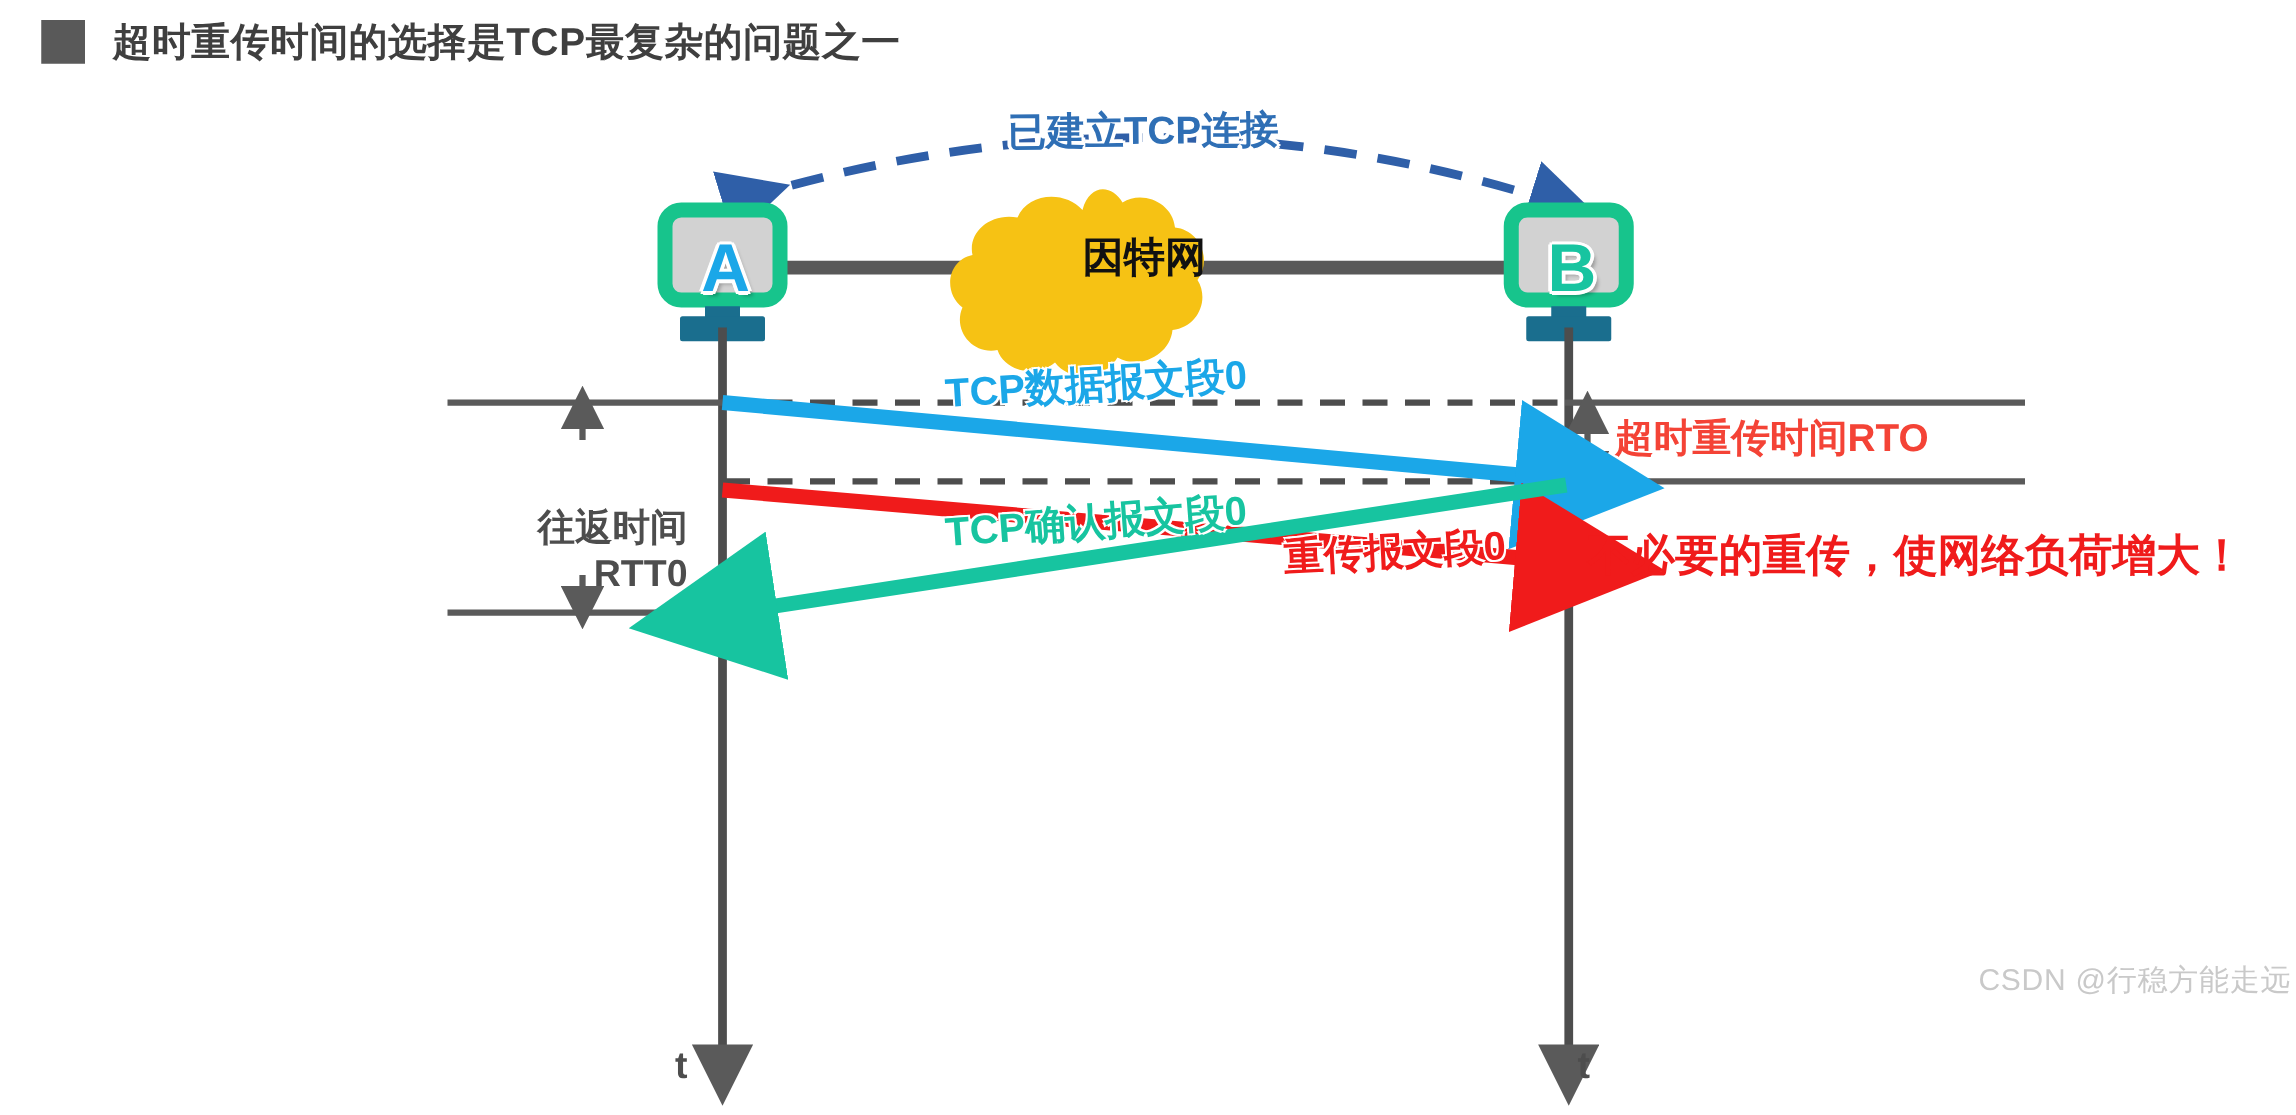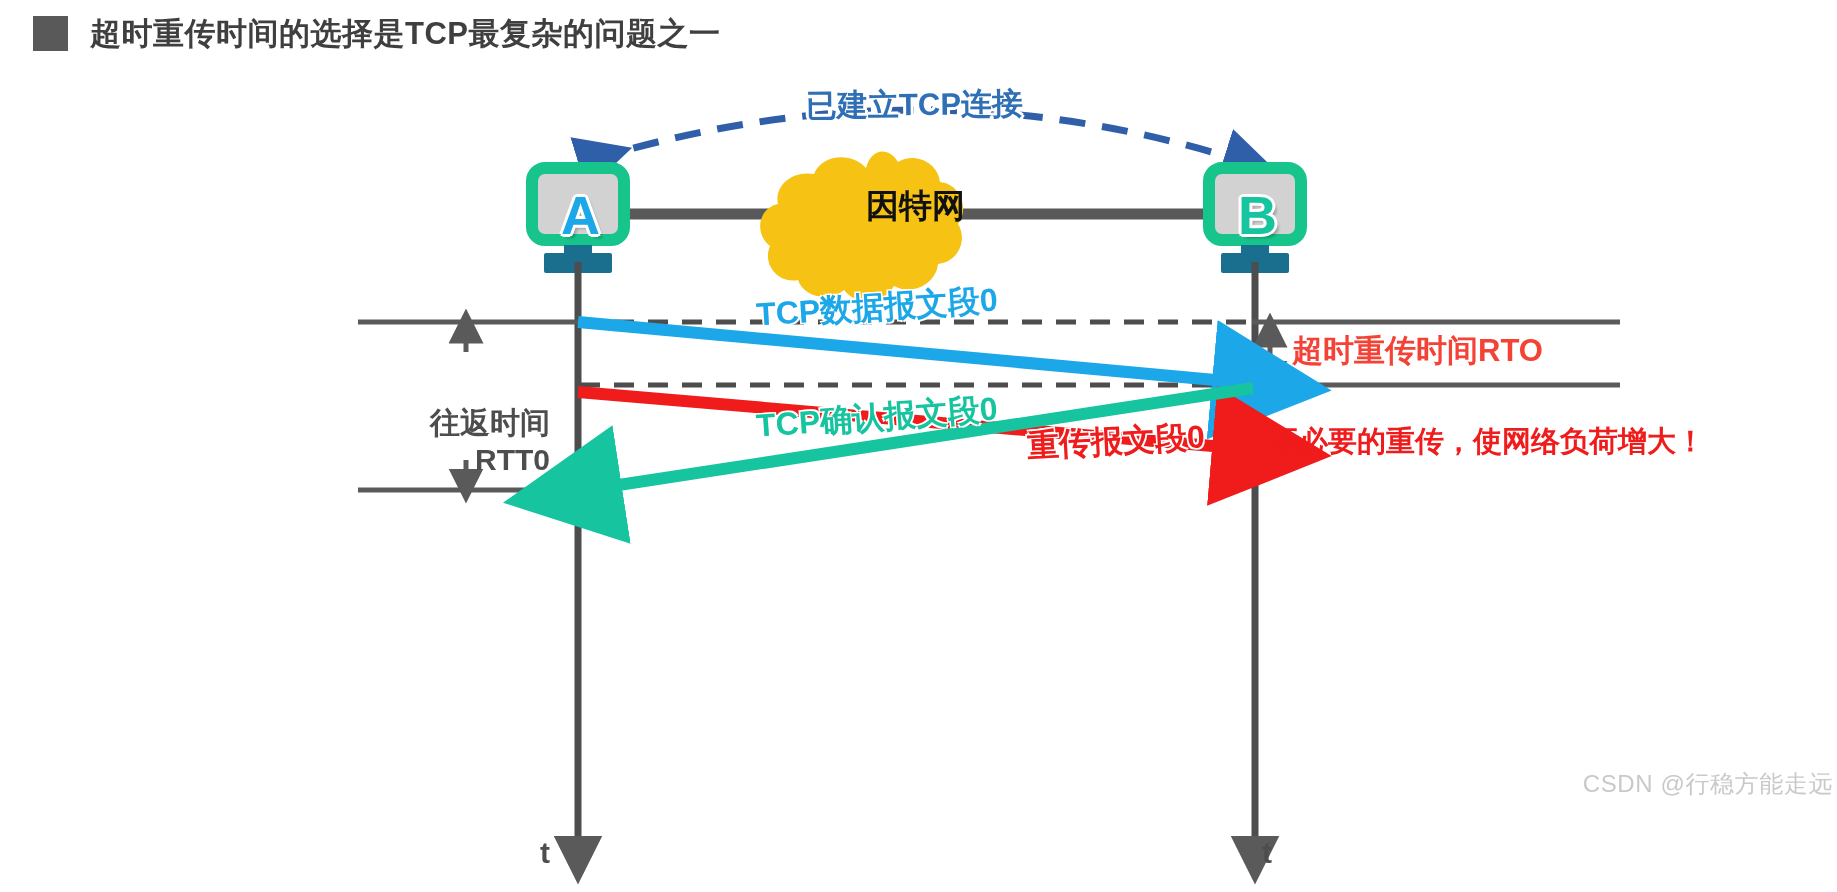--- a/index.html
+++ b/index.html
@@ -49,21 +49,21 @@
   }
   .lbl-retx{
     left:1027px;top:424px;font-size:32px;color:#F01B1B;
     transform:rotate(-3.0deg);
     text-shadow:-1.5px -1.5px 0 #fff,1.5px -1.5px 0 #fff,-1.5px 1.5px 0 #fff,1.5px 1.5px 0 #fff;
   }
   .lbl-rto{
     left:1292px;top:334px;font-size:31px;color:#F44336;
   }
   .lbl-warn{
-    left:1270px;top:426px;font-size:29px;color:#F01B1B;
+    left:1270px;top:426px;font-size:35px;color:#F01B1B;
   }
   .lbl-rtt{
     left:390px;top:358px;width:160px;text-align:right;
     font-size:30px;color:#4d4d4d;margin-top:48px;
   }
   .lbl-rtt .l2{display:block;margin-top:4px;}
   .lbl-t-a{left:540px;top:836px;font-size:30px;color:#4d4d4d;}
   .lbl-t-b{left:1262px;top:836px;font-size:30px;color:#4d4d4d;}
 
   .lbl-host{

